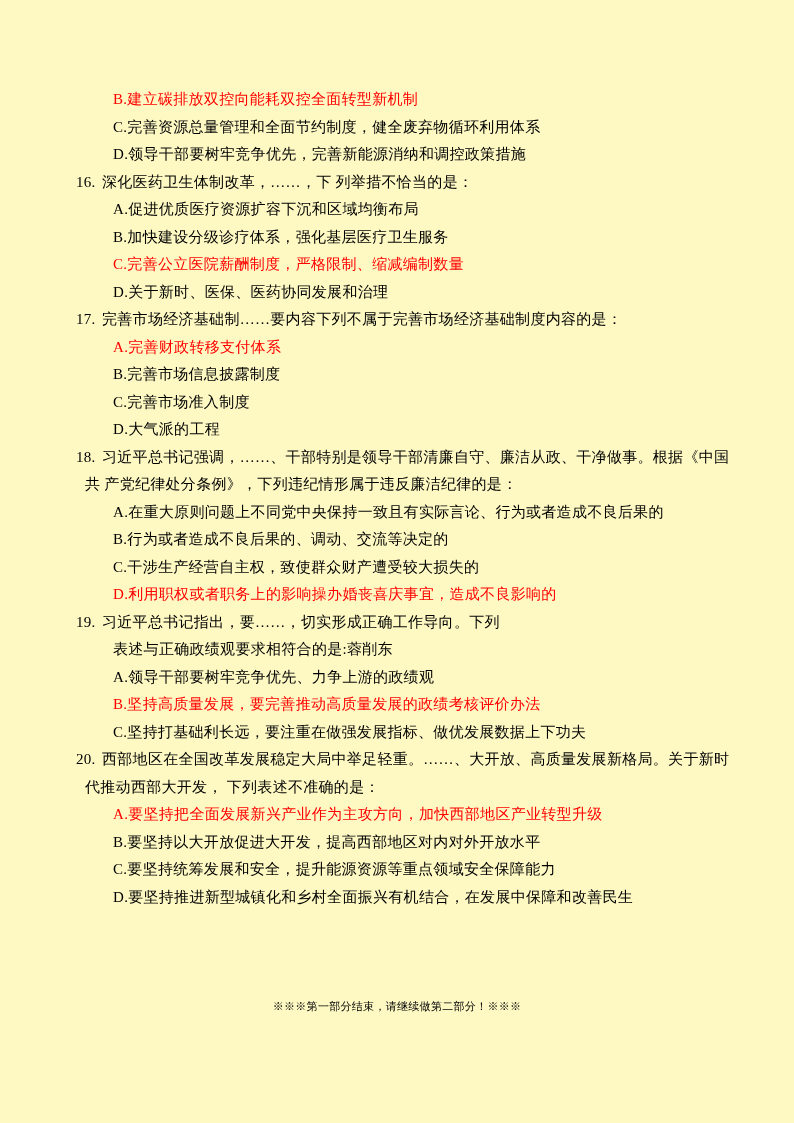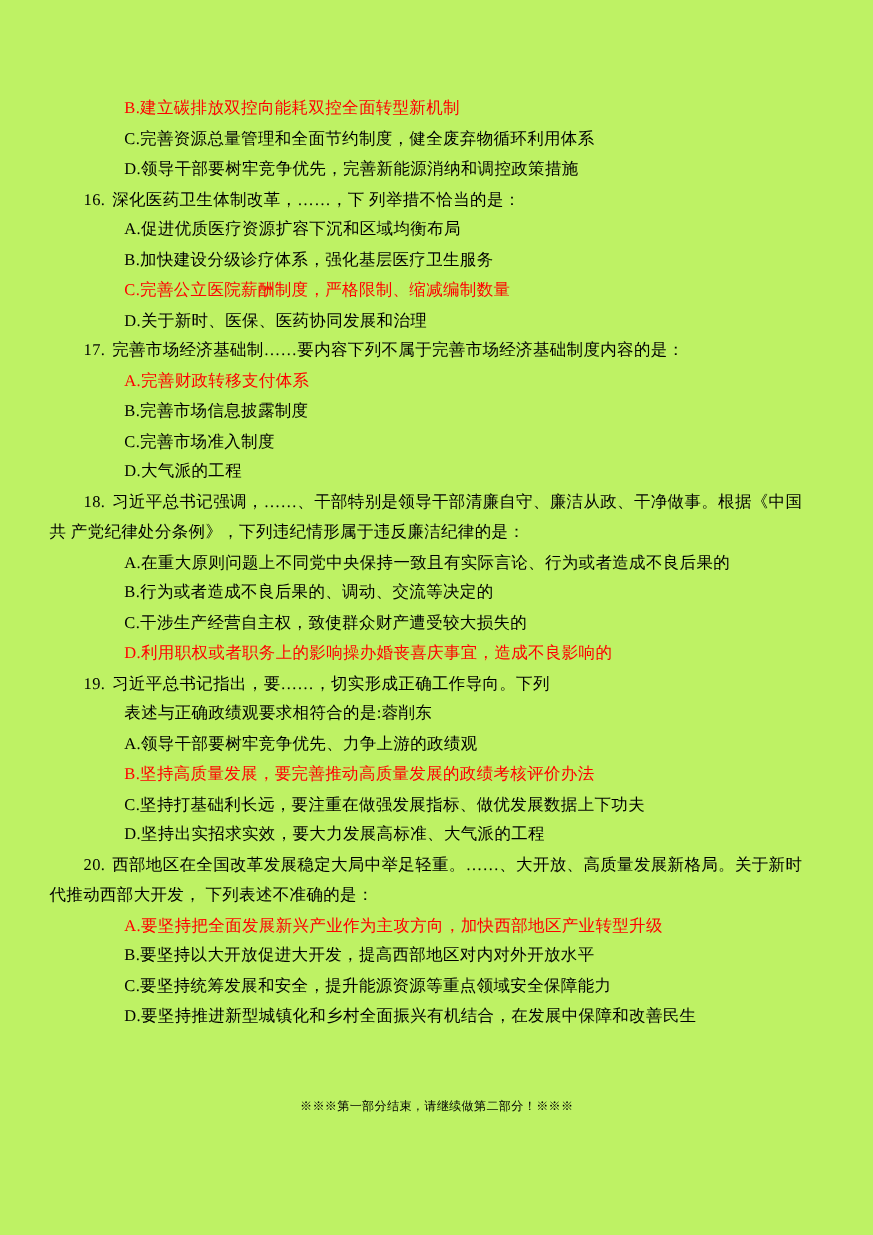--- a/index.html
+++ b/index.html
@@ -1,37 +1,37 @@
 <!DOCTYPE html>
 <html><head>
 <meta charset="utf-8">
 <style>
   html,body{margin:0;padding:0;background:#888;}
   .page{
     position:relative;
     width:794px;height:1123px;
     margin:0 auto;
-    background:#bef264;
+    background:#fef9c3;
     overflow:hidden;
     font-family:"Liberation Serif","DejaVu Serif",serif;
     color:#000;
   }
   .content{
     position:absolute;
     top:86px;left:0;right:0;
   }
   .line{
     height:27.5px;
     line-height:27.5px;
     font-size:15px;
     letter-spacing:0.3px;
     white-space:nowrap;
   }
   .indent-number{padding-left:76px;}
-  .indent-margin{padding-left:45px;}
+  .indent-margin{padding-left:85px;}
   .indent-option{padding-left:113px;}
   .qnum{display:inline-block;width:26px;}
   .red{color:#FF0000;}
   .footer{
     position:absolute;
     top:993px;left:0;right:0;
     text-align:center;
     font-size:11px;
     line-height:27.5px;
     letter-spacing:0.3px;
@@ -59,21 +59,20 @@
       <div class="line indent-margin">共 产党纪律处分条例》，下列违纪情形属于违反廉洁纪律的是：</div>
       <div class="line indent-option">A.在重大原则问题上不同党中央保持一致且有实际言论、行为或者造成不良后果的</div>
       <div class="line indent-option">B.行为或者造成不良后果的、调动、交流等决定的</div>
       <div class="line indent-option">C.干涉生产经营自主权，致使群众财产遭受较大损失的</div>
       <div class="line indent-option red">D.利用职权或者职务上的影响操办婚丧喜庆事宜，造成不良影响的</div>
       <div class="line indent-number"><span class="qnum">19.</span><span>习近平总书记指出，要……，切实形成正确工作导向。下列</span></div>
       <div class="line indent-option">表述与正确政绩观要求相符合的是:蓉削东</div>
       <div class="line indent-option">A.领导干部要树牢竞争优先、力争上游的政绩观</div>
       <div class="line indent-option red">B.坚持高质量发展，要完善推动高质量发展的政绩考核评价办法</div>
       <div class="line indent-option">C.坚持打基础利长远，要注重在做强发展指标、做优发展数据上下功夫</div>
-      <div class="line indent-option">D.坚持出实招求实效，要大力发展高标准、大气派的工程</div>
       <div class="line indent-number"><span class="qnum">20.</span><span>西部地区在全国改革发展稳定大局中举足轻重。……、大开放、高质量发展新格局。关于新时</span></div>
       <div class="line indent-margin">代推动西部大开发， 下列表述不准确的是：</div>
       <div class="line indent-option red">A.要坚持把全面发展新兴产业作为主攻方向，加快西部地区产业转型升级</div>
       <div class="line indent-option">B.要坚持以大开放促进大开发，提高西部地区对内对外开放水平</div>
       <div class="line indent-option">C.要坚持统筹发展和安全，提升能源资源等重点领域安全保障能力</div>
       <div class="line indent-option">D.要坚持推进新型城镇化和乡村全面振兴有机结合，在发展中保障和改善民生</div>
     </div>
   <div class="footer">※※※第一部分结束，请继续做第二部分！※※※</div>
 </div>
 

